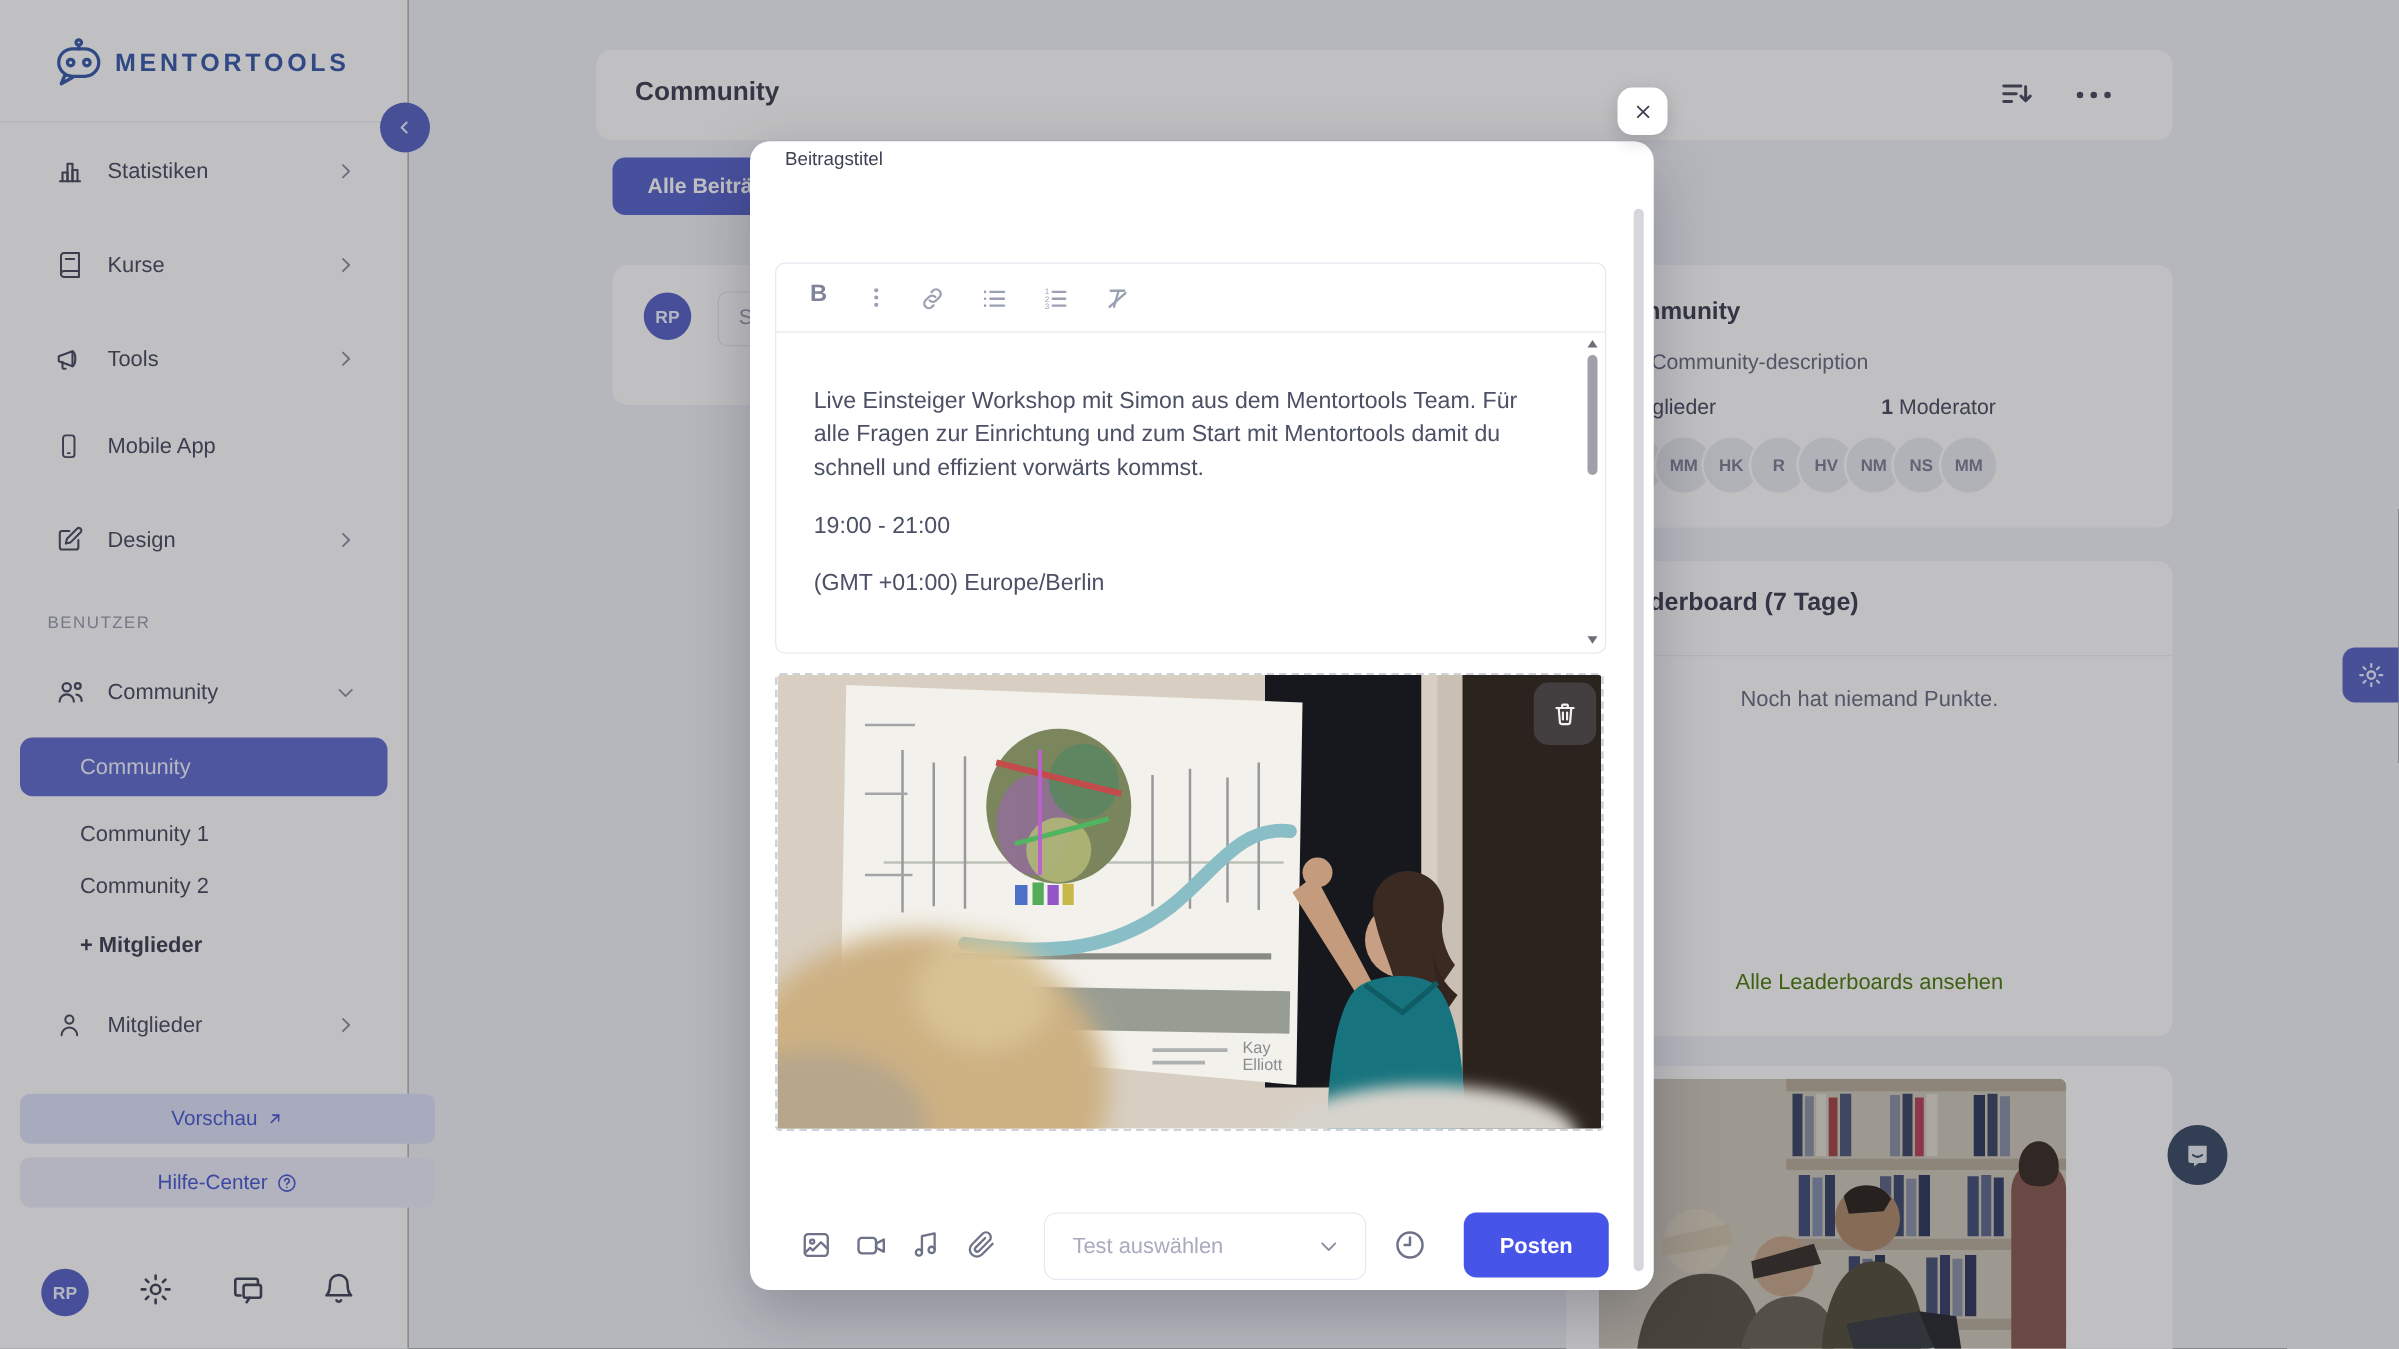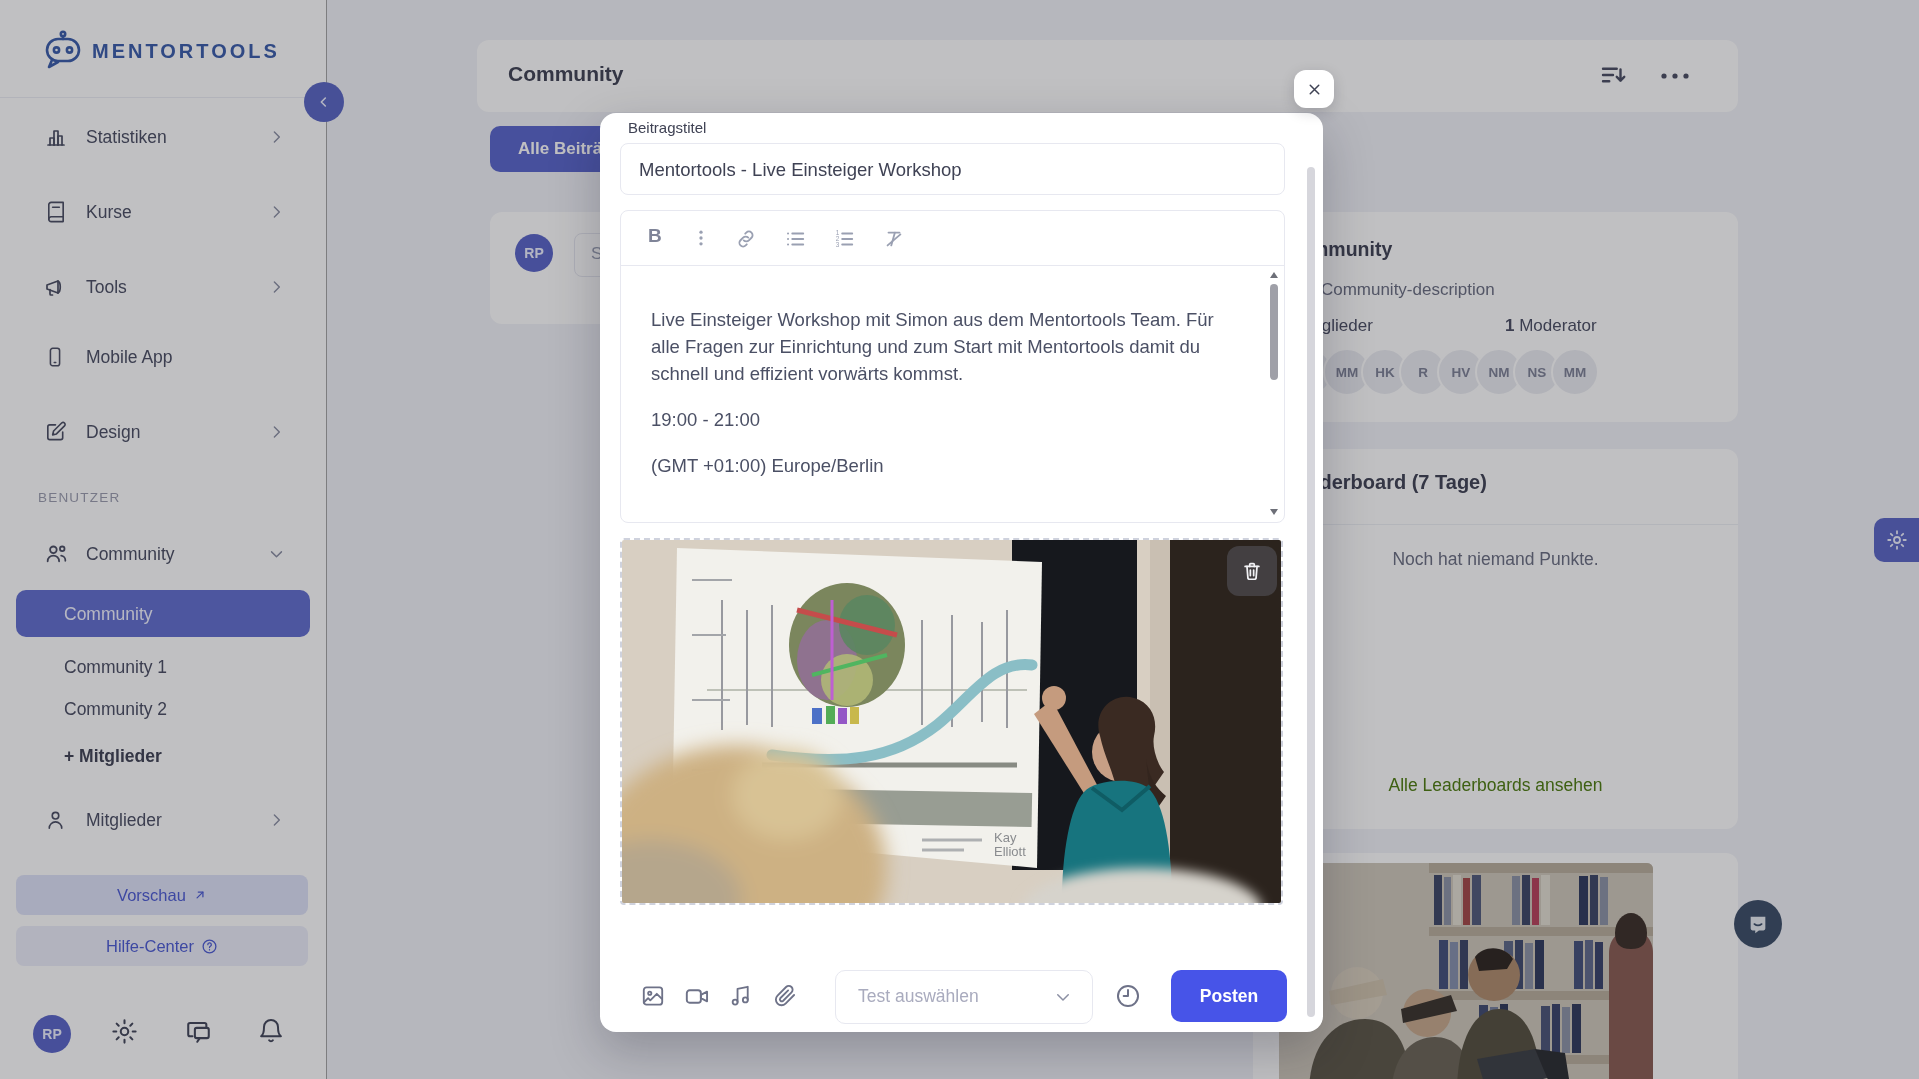--- a/index.html
+++ b/index.html
@@ -12,21 +12,21 @@
   
   .sidebar{left:0;top:0;width:326px;height:1079px;background:#ffffff;border-right:1px solid #a3a3a3;z-index:1;}
   .logo-row{position:absolute;left:0;top:0;width:326px;height:97px;border-bottom:1px solid #ecedf4;}
   .logo-txt{position:absolute;left:92px;top:40px;font-size:20px;font-weight:bold;letter-spacing:3px;color:#3a5dab;}
   .navitem{position:absolute;left:0;width:326px;height:60px;cursor:pointer;}
   .navitem .lbl{position:absolute;left:86px;top:50%;transform:translateY(-50%);font-size:17.5px;color:#4a4e63;}
   .navitem .ico{position:absolute;left:44px;top:50%;transform:translateY(-50%);color:#4a4e63;}
   .navitem .chv{position:absolute;left:268px;top:50%;transform:translateY(-50%);color:#8b8fa3;}
   .subitem{position:absolute;left:0;width:326px;height:47px;cursor:pointer;}
   .subitem .lbl{position:absolute;left:64px;top:50%;transform:translateY(-50%);font-size:17.5px;color:#4a4e63;}
-  .pillbtn{position:absolute;left:16px;width:292px;height:40px;border-radius:8px;display:flex;align-items:center;justify-content:center;
+  .pillbtn{position:absolute;left:16px;width:332px;height:40px;border-radius:8px;display:flex;align-items:center;justify-content:center;
     gap:7px;font-size:16.5px;color:#4c5bd4;cursor:pointer;}
   .foot-ico{position:absolute;top:1017px;color:#42465a;cursor:pointer;}
 
   
   .hdr-card{left:477px;top:40px;width:1261px;height:72px;background:#fff;border-radius:12px;z-index:1;}
   .page-title{position:absolute;left:31px;top:22px;font-size:21px;font-weight:bold;color:#3f4254;}
   .btn-indigo{background:#5a66cc;color:#fff;border-radius:10px;font-weight:bold;display:flex;align-items:center;justify-content:center;}
   .card{background:#fff;border-radius:12px;position:absolute;z-index:1;}
   .avatar{border-radius:50%;display:flex;align-items:center;justify-content:center;font-weight:bold;text-align:right;}
 
@@ -365,23 +365,20 @@
         <path d="M6 6l12 12M18 6L6 18"></path>
       </svg>
   </div>
 
   <div class="abs modal">
 
     <div class="abs scroll-thumb" style="left:707px;top:54px;width:8px;height:850px;"></div>
 
     <div class="abs" style="left:28px;top:6px;font-size:15px;color:#3f4254;">Beitragstitel</div>
 
-    <div class="abs fld" style="left:20px;top:30px;width:663px;height:50px;">
-      <input readonly="" style="position: absolute; left: 16px; top: 0px; width: 620px; height: 100%; border: none; outline: none; font-family: &quot;Liberation Sans&quot;, sans-serif; font-size: 18.5px; color: rgb(63, 66, 84); background: transparent;" value="Mentortools - Live Einsteiger Workshop">
-    </div>
 
     <div class="abs fld" style="left:20px;top:97px;width:663px;height:311px;">
       <div style="position:absolute;left:0;top:0;width:100%;height:54px;border-bottom:1px solid #e7e8f0;">
         <span class="abs" style="left:27px;top:14px;font-size:19px;font-weight:bold;color:#7f8498;cursor:pointer;">B</span>
         <span class="abs tb-ico" style="left:70px;top:17px;">
           <svg width="20" height="20" viewBox="0 0 24 24">
               <circle cx="12" cy="5" r="2" fill="currentColor"></circle>
               <circle cx="12" cy="12" r="2" fill="currentColor"></circle>
               <circle cx="12" cy="19" r="2" fill="currentColor"></circle>
             </svg>

